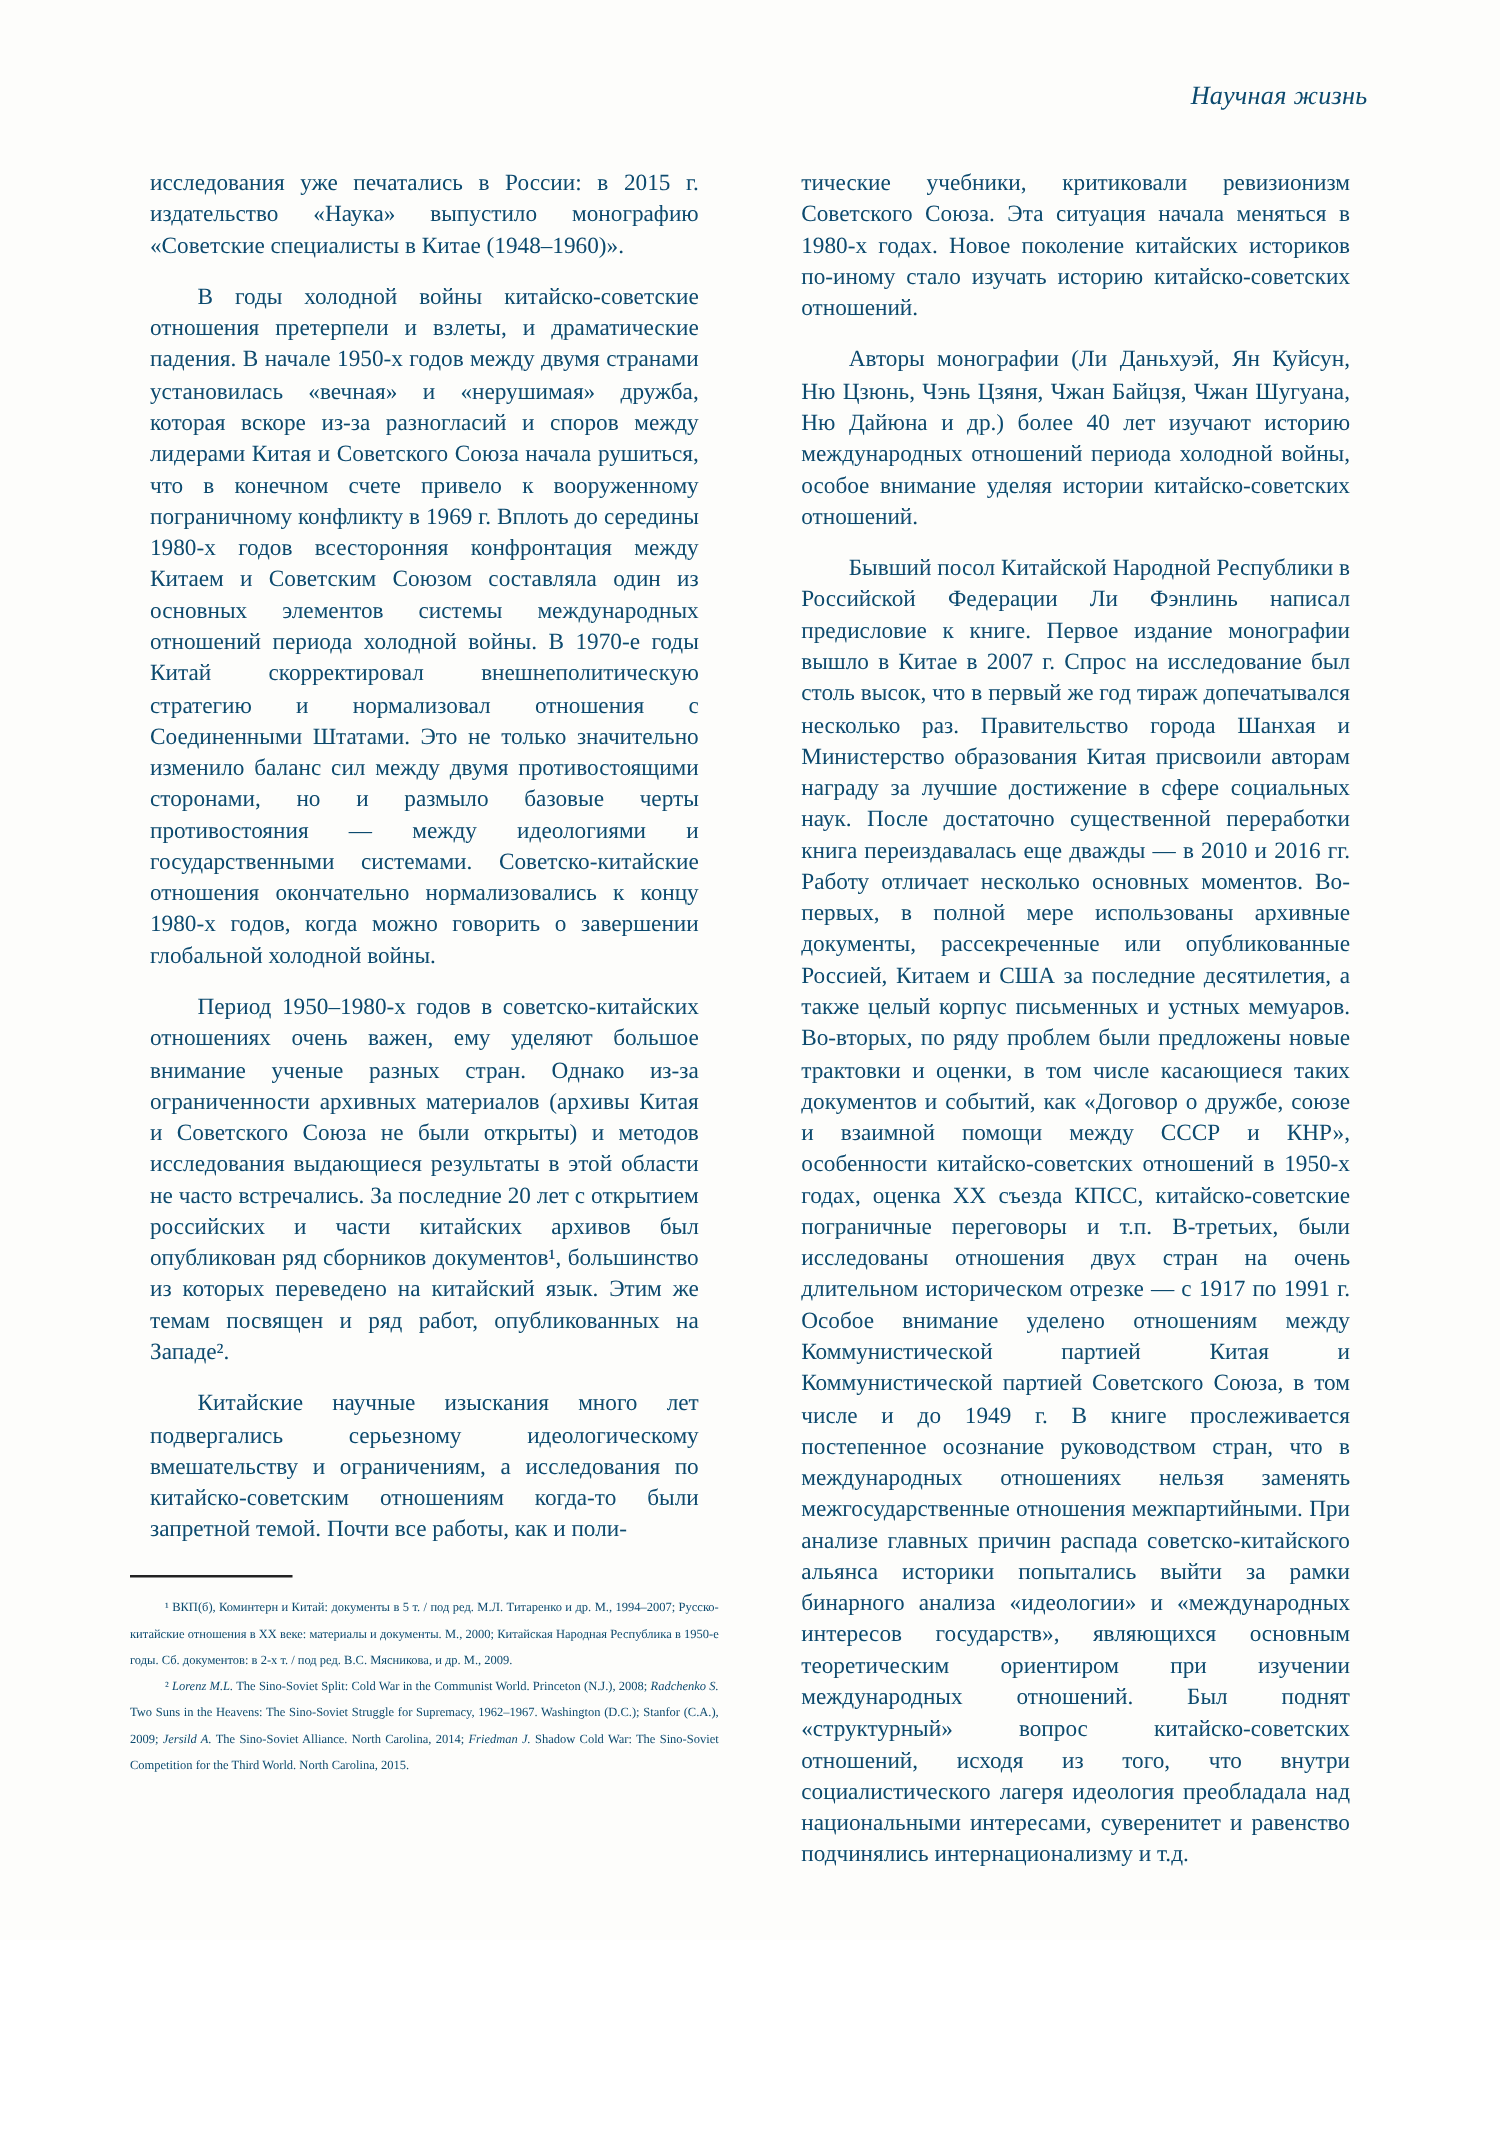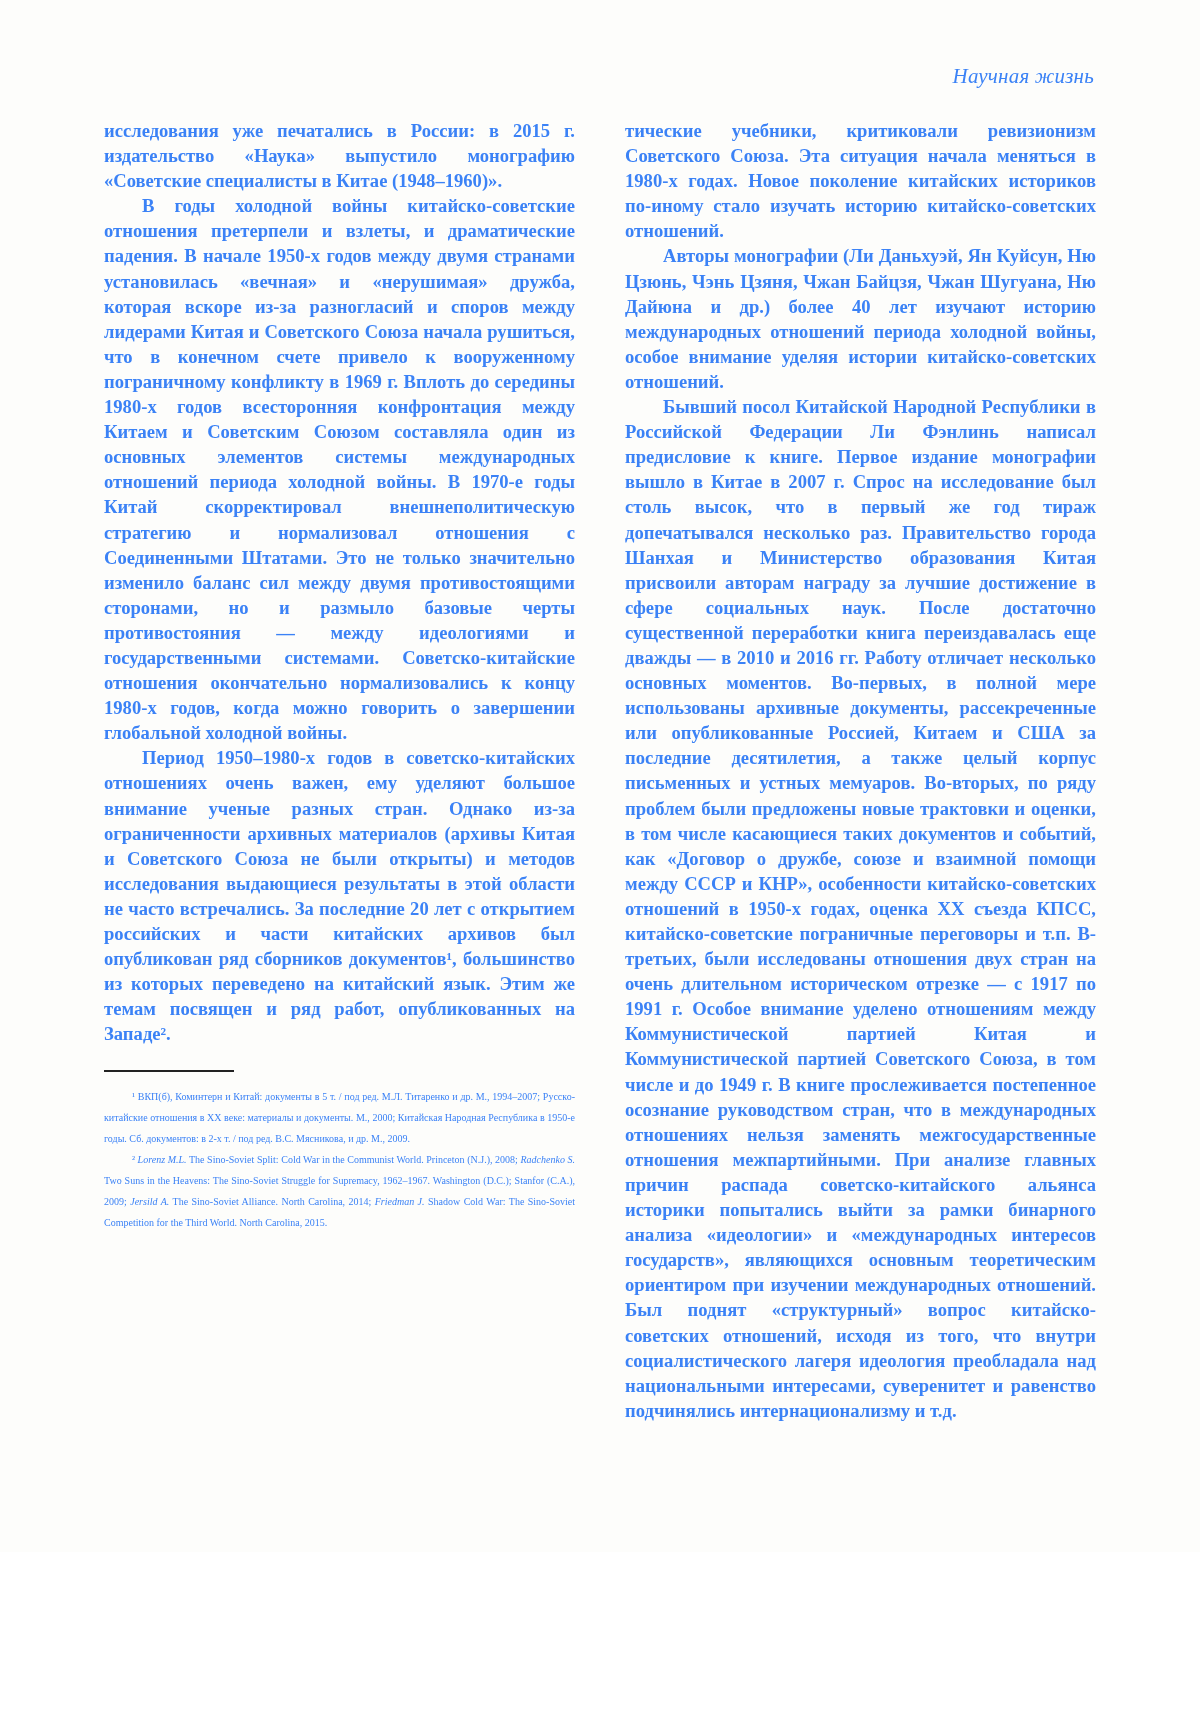--- a/index.html
+++ b/index.html
@@ -4,21 +4,21 @@
 <style>
   * { box-sizing: border-box; }
   html, body { margin: 0; padding: 0; background: #ffffff; }
 
   .page {
     position: relative;
     width: 1200px;
     height: 1552px;
     background: #fdfdfb;
     font-family: "Liberation Serif", serif;
-    color: #3b82f6;
+    color: #0c4a6e;
     overflow: hidden;
   }
 
   .running-head {
     position: absolute;
     top: 64px;
     right: 106px;
     font-style: italic;
     font-size: 21px;
     letter-spacing: 0.2px;
@@ -29,27 +29,26 @@
     top: 118px;
     left: 104px;
     width: 992px;
     display: flex;
     gap: 50px;
   }
 
   .column { width: 471px; }
 
   .para {
-    margin: 0;
+    margin: 16px;
     font-size: 18.6px;
     line-height: 25.1px;
     text-align: justify;
     text-indent: 38px;
     hyphens: auto;
-    font-weight: bold;
     -webkit-hyphens: auto;
   }
   .para.no-indent { text-indent: 0; }
 
   .footnote-rule {
     width: 130px;
     height: 0;
     border: 0;
     border-top: 2px solid #222222;
     margin: 24px 0 14px 0;
@@ -80,20 +79,21 @@
 <div class="page">
 
   <div class="running-head">Научная жизнь</div>
 
   <div class="columns">
 
     <div class="column">
       <p class="para no-indent">исследования уже печатались в России: в 2015 г. издательство «Наука» выпустило монографию «Советские специалисты в Китае (1948–1960)».</p>
       <p class="para">В годы холодной войны китайско-советские отношения претерпели и взлеты, и драматические падения. В начале 1950-х годов между двумя странами установилась «вечная» и «нерушимая» дружба, которая вскоре из-за разногласий и споров между лидерами Китая и Советского Союза начала рушиться, что в конечном счете привело к вооруженному пограничному конфликту в 1969 г. Вплоть до середины 1980-х годов всесторонняя конфронтация между Китаем и Советским Союзом составляла один из основных элементов системы международных отношений периода холодной войны. В 1970-е годы Китай скорректировал внешнеполитическую стратегию и нормализовал отношения с Соединенными Штатами. Это не только значительно изменило баланс сил между двумя противостоящими сторонами, но и размыло базовые черты противостояния — между идеологиями и государственными системами. Советско-китайские отношения окончательно нормализовались к концу 1980-х годов, когда можно говорить о завершении глобальной холодной войны.</p>
       <p class="para">Период 1950–1980-х годов в советско-китайских отношениях очень важен, ему уделяют большое внимание ученые разных стран. Однако из-за ограниченности архивных материалов (архивы Китая и Советского Союза не были открыты) и методов исследования выдающиеся результаты в этой области не часто встречались. За последние 20 лет с открытием российских и части китайских архивов был опубликован ряд сборников документов¹, большинство из которых переведено на китайский язык. Этим же темам посвящен и ряд работ, опубликованных на Западе².</p>
+      <p class="para">Китайские научные изыскания много лет подвергались серьезному идеологическому вмешательству и ограничениям, а исследования по китайско-советским отношениям когда-то были запретной темой. Почти все работы, как и поли-</p>
 
       <div class="footnote-rule"></div>
 
       <p class="footnote"><span>¹ ВКП(б), Коминтерн и Китай: документы в 5 т. / под ред. М.Л. Титаренко и др. М., 1994–2007; Русско-китайские отношения в XX веке: материалы и документы. М., 2000; Китайская Народная Республика в 1950-е годы. Сб. документов: в 2-х т. / под ред. В.С. Мясникова, и др. М., 2009.</span></p>
       <p class="footnote"><span>² </span><i>Lorenz M.L.</i><span> The Sino-Soviet Split: Cold War in the Communist World. Princeton (N.J.), 2008; </span><i>Radchenko S.</i><span> Two Suns in the Heavens: The Sino-Soviet Struggle for Supremacy, 1962–1967. Washington (D.C.); Stanfor (C.A.), 2009; </span><i>Jersild A.</i><span> The Sino-Soviet Alliance. North Carolina, 2014; </span><i>Friedman J.</i><span> Shadow Cold War: The Sino-Soviet Competition for the Third World. North Carolina, 2015.</span></p>
     </div>
 
     <div class="column">
       <p class="para no-indent">тические учебники, критиковали ревизионизм Советского Союза. Эта ситуация начала меняться в 1980-х годах. Новое поколение китайских историков по-иному стало изучать историю китайско-советских отношений.</p>
       <p class="para">Авторы монографии (Ли Даньхуэй, Ян Куйсун, Ню Цзюнь, Чэнь Цзяня, Чжан Байцзя, Чжан Шугуана, Ню Дайюна и др.) более 40 лет изучают историю международных отношений периода холодной войны, особое внимание уделяя истории китайско-советских отношений.</p>

